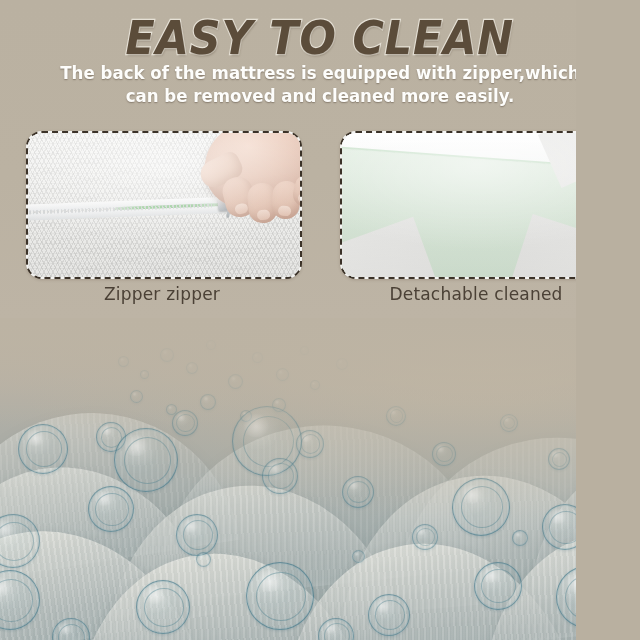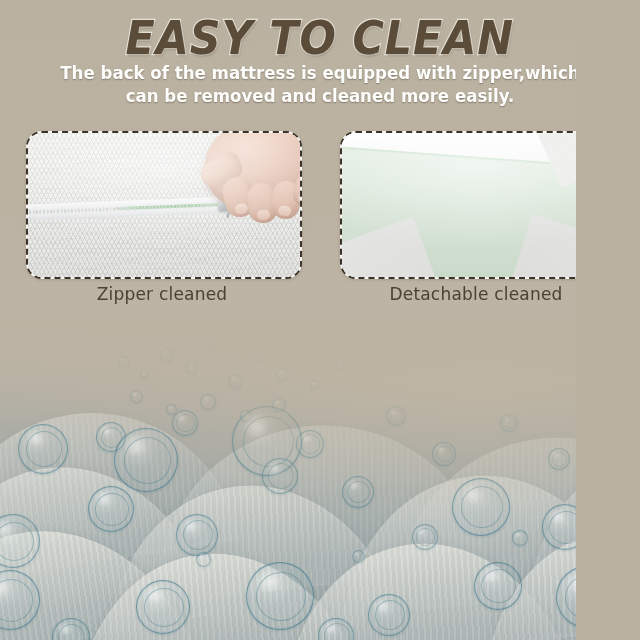--- a/index.html
+++ b/index.html
@@ -285,21 +285,21 @@
     <div class="knit"></div>
     <div class="foam-white-top"></div>
     <div class="foam-green-edge"></div>
     <div class="foam-green"></div>
     <div class="foam-corner-l"></div>
     <div class="foam-corner-r"></div>
     <div class="foam-corner-tr"></div>
     <div class="panel-shade"></div>
   </div>
 
-  <div class="caption caption-left">Zipper cleaned</div>
+  <div class="caption caption-left">Zipper zipper</div>
   <div class="caption caption-right">Detachable cleaned</div>
 
   <div class="photo">
 
     <div class="wave" style="left:-70px;top:96px;width:300px;height:150px;transform:rotate(-9deg);opacity:.55;"></div>
     <div class="wave" style="left:150px;top:108px;width:330px;height:160px;transform:rotate(-6deg);opacity:.5;"></div>
     <div class="wave" style="left:390px;top:120px;width:320px;height:160px;transform:rotate(-5deg);opacity:.48;"></div>
 
     <div class="wave" style="left:-90px;top:150px;width:290px;height:175px;transform:rotate(-11deg);opacity:.72;"></div>
     <div class="wave" style="left:95px;top:168px;width:300px;height:180px;transform:rotate(-8deg);opacity:.7;"></div>

